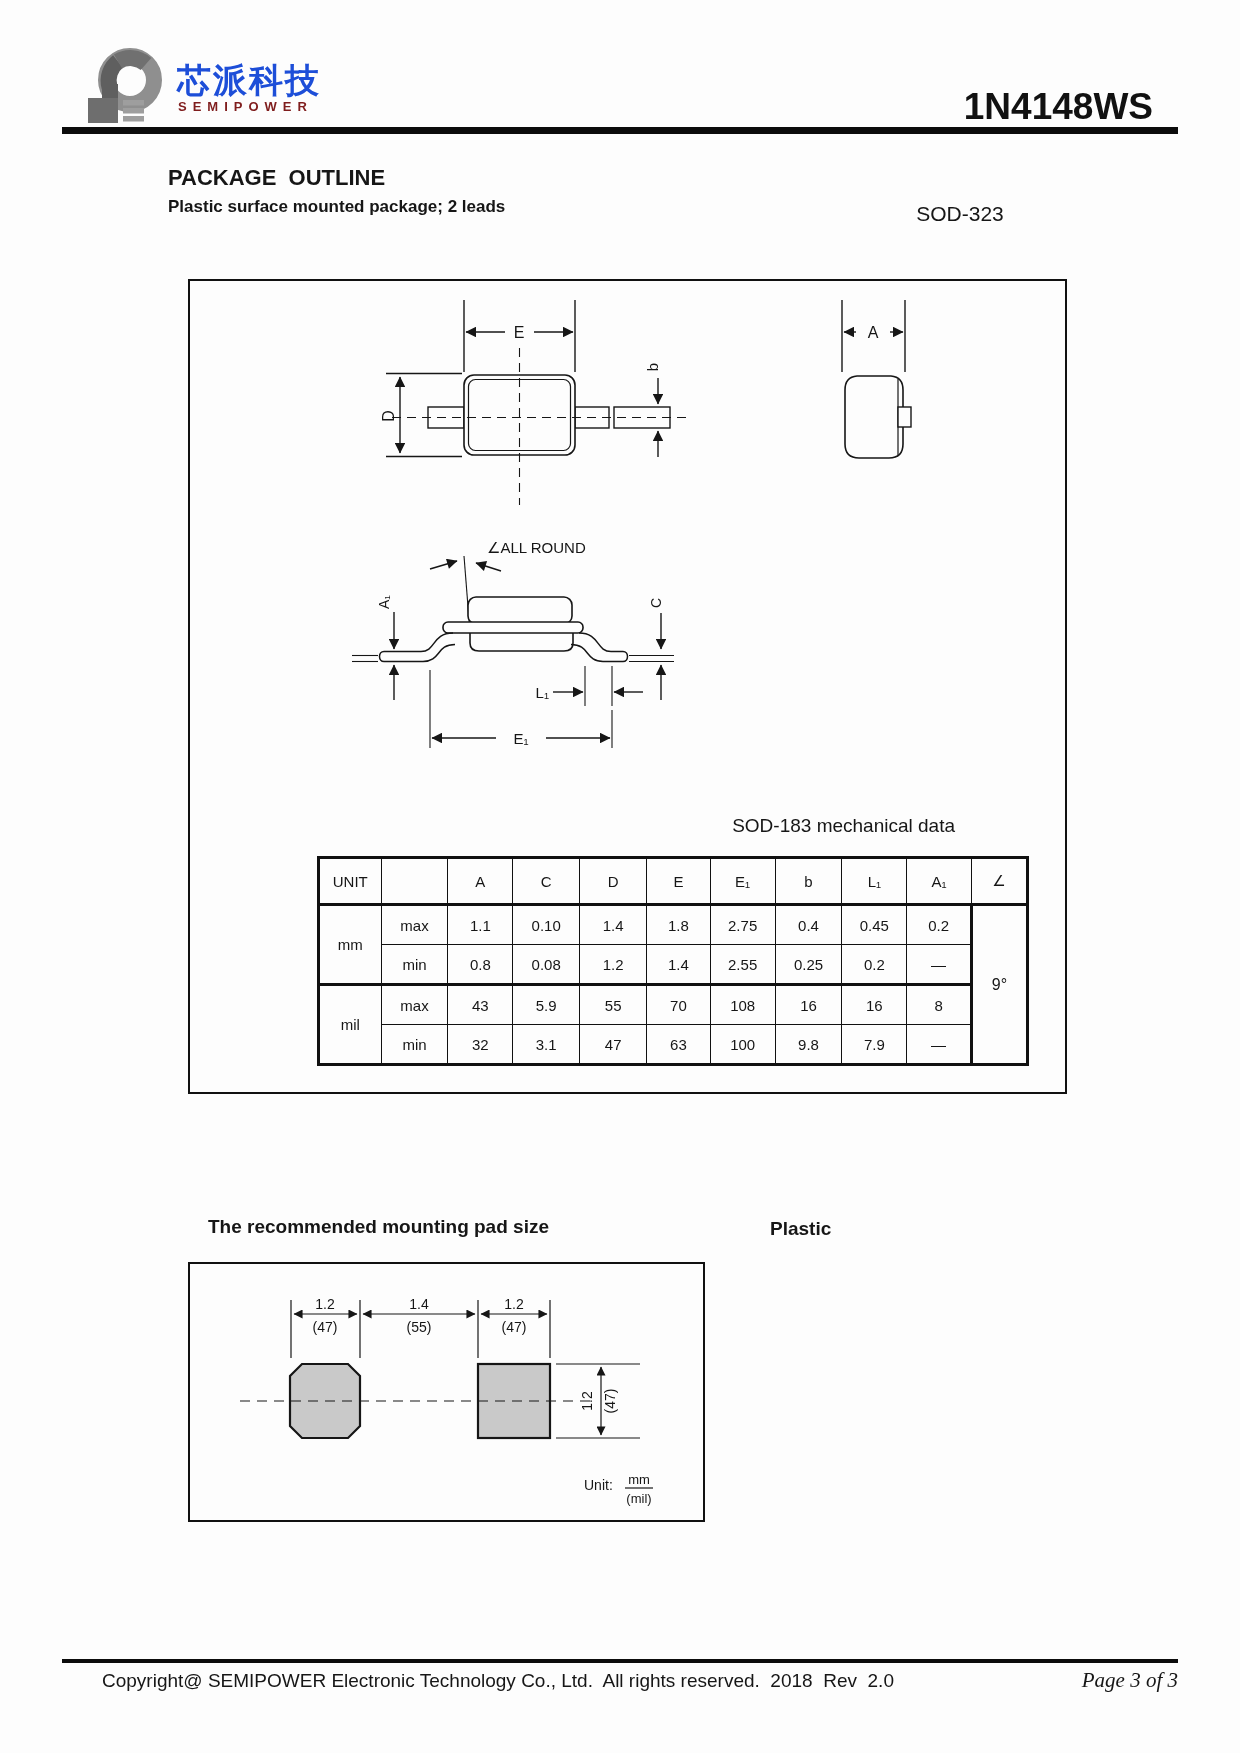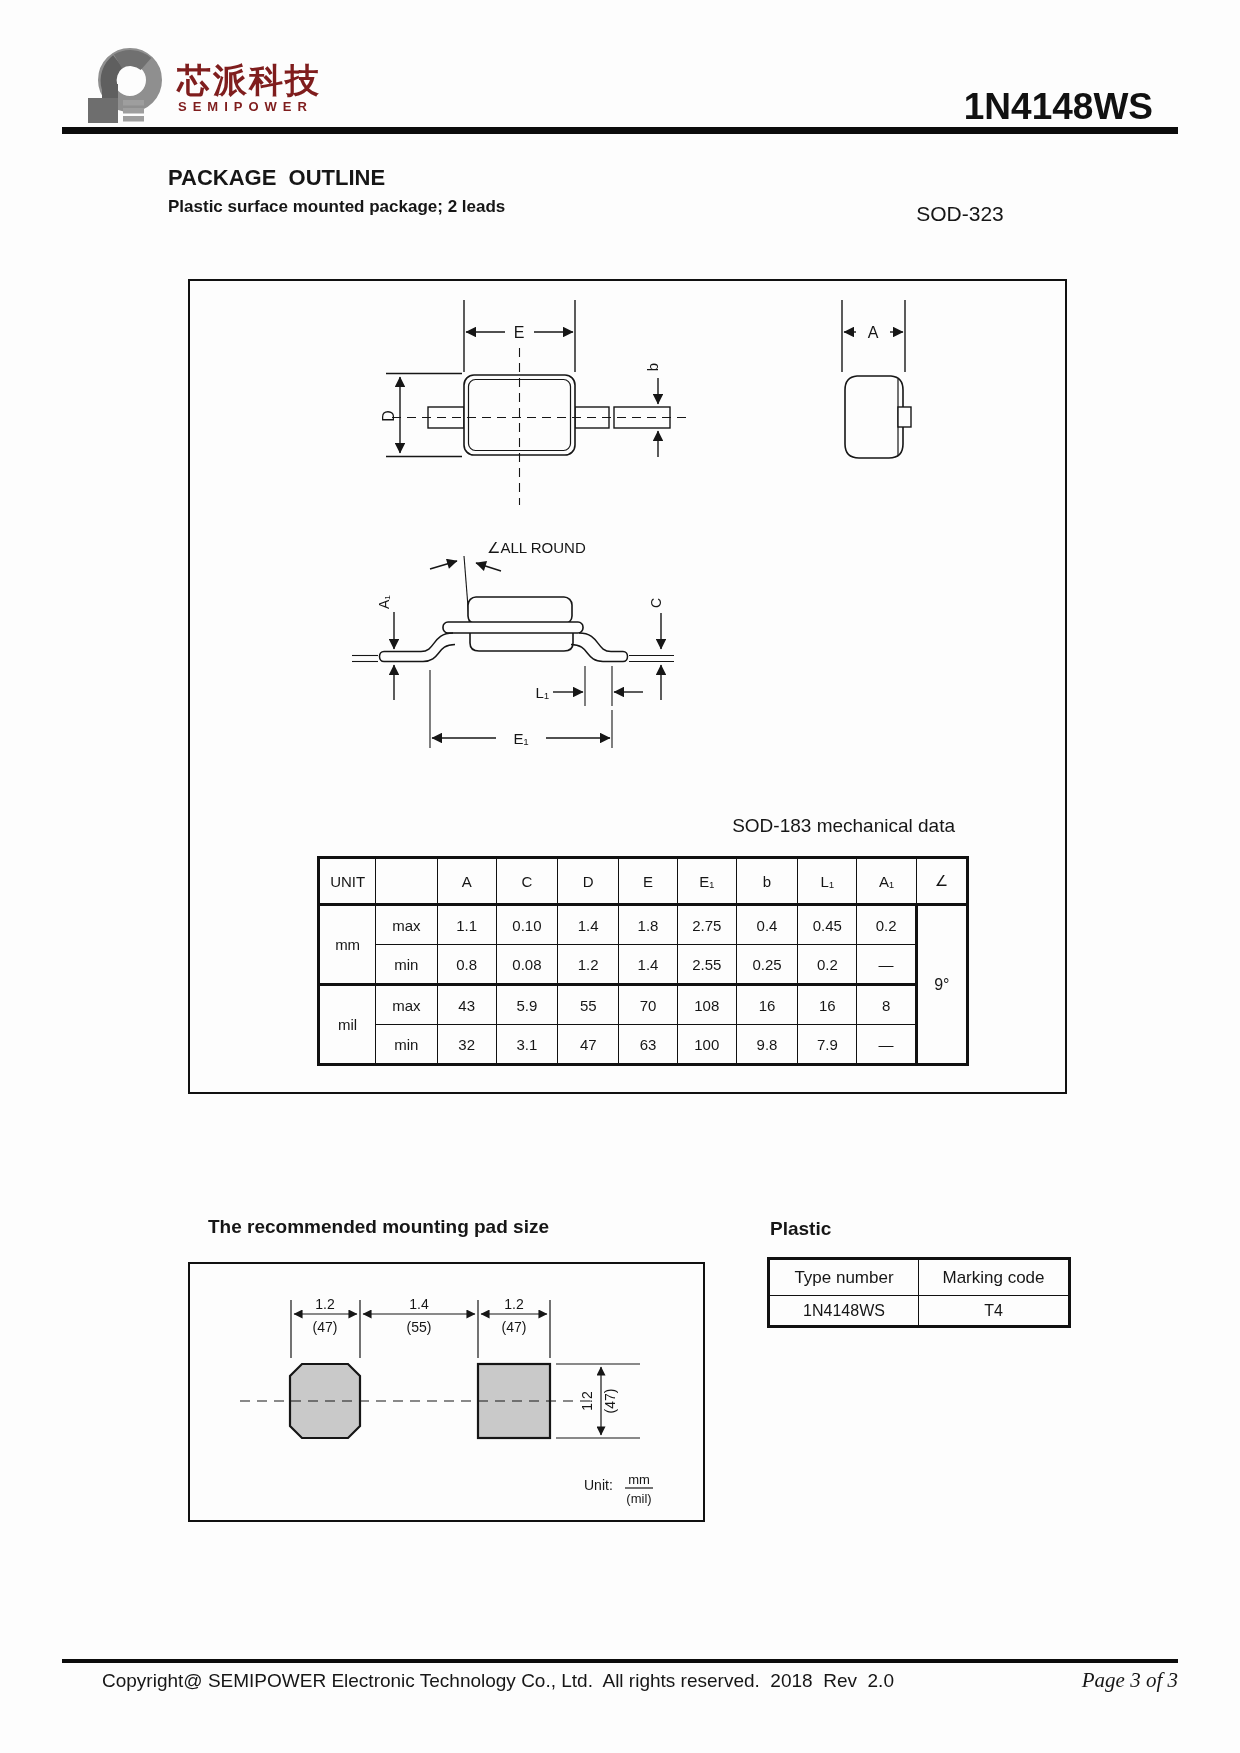--- a/index.html
+++ b/index.html
@@ -4,36 +4,36 @@
 <style>
   html,body { margin:0; padding:0; background:#e8e8e8; }
   .page {
     position:relative; width:1240px; height:1753px; margin:0 auto;
     background:#fdfdfd; overflow:hidden;
     font-family:"Liberation Sans", sans-serif; color:#161616;
   }
   .abs { position:absolute; }
 
   
-  .logo-cn { font-size:34px; font-weight:bold; color:#7f1d1d; letter-spacing:2px; }
+  .logo-cn { font-size:34px; font-weight:bold; color:#1d4ed8; letter-spacing:2px; }
   .logo-en { font-size:13px; font-weight:bold; color:#7f1d1d; letter-spacing:6px; }
   .part-title { font-size:37px; font-weight:bold; color:#111; }
   .rule { background:#0c0c0c; }
 
   .h-package { font-size:22px; font-weight:bold; white-space:pre; }
   .h-sub { font-size:17px; font-weight:bold; }
   .sod { font-size:21px; }
   .h-small { font-size:19px; font-weight:bold; }
 
   .outline-box, .pad-box { border:2px solid #111; background:#fdfdfd; }
 
   .mech-caption { font-size:19px; text-align:right; width:280px; }
 
   table { border-collapse:collapse; table-layout:fixed; background:#fdfdfd; }
-  .mech-table { width:652px; font-size:15px;padding-left:28px; }
+  .mech-table { width:712px; font-size:15px;padding-left:28px; }
   .mech-table th, .mech-table td {
     border:1.5px solid #111; text-align:center; vertical-align:middle;
     font-weight:normal; padding:0; overflow:hidden;
   }
   .mech-table { border:3px solid #111; }
   .mech-table thead th { border-bottom:3px solid #111; height:44px; }
   .mech-table td { height:38px; }
   .mech-table tr.mil-start td { border-top:3px solid #111; }
   .mech-table td.angle-cell { border-left:3px solid #111; font-size:16px; }
 
@@ -289,36 +289,18 @@
         <text x="514" y="1332" text-anchor="middle">(47)</text>
         <text text-anchor="middle" transform="translate(592,1401) rotate(-90)">1.2</text>
         <text text-anchor="middle" transform="translate(615,1401) rotate(-90)">(47)</text>
         <text x="584" y="1490">Unit:</text>
         <text x="639" y="1484" text-anchor="middle" font-size="13">mm</text>
         <text x="639" y="1503" text-anchor="middle" font-size="13">(mil)</text>
       </g>
     </svg>
   </div>
 
-  <table class="marking-table abs" style="left:767px; top:1257px;">
-    <colgroup>
-        <col style="width:150px">
-        <col style="width:151px">
-      </colgroup>
-    <thead>
-      <tr>
-        <th>Type number</th>
-        <th>Marking code</th>
-      </tr>
-    </thead>
-    <tbody>
-      <tr>
-        <td>1N4148WS</td>
-        <td>T4</td>
-      </tr>
-    </tbody>
-  </table>
 
   <div class="abs rule" style="left:62px; top:1659px; width:1116px; height:4px;"></div>
   <div class="abs footer-copy" style="left:79px; top:1670px;">Copyright@ SEMIPOWER Electronic Technology Co., Ltd.  All rights reserved.  2018  Rev  2.0</div>
   <div class="abs footer-page" style="left:1038px; top:1668px; width:140px; text-align:right;">Page 3 of 3</div>
 
 </div>
 
 </body></html>

